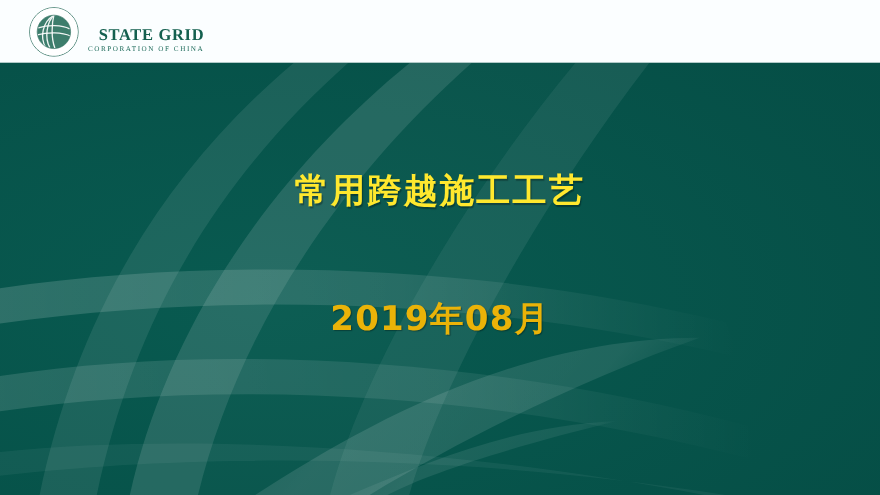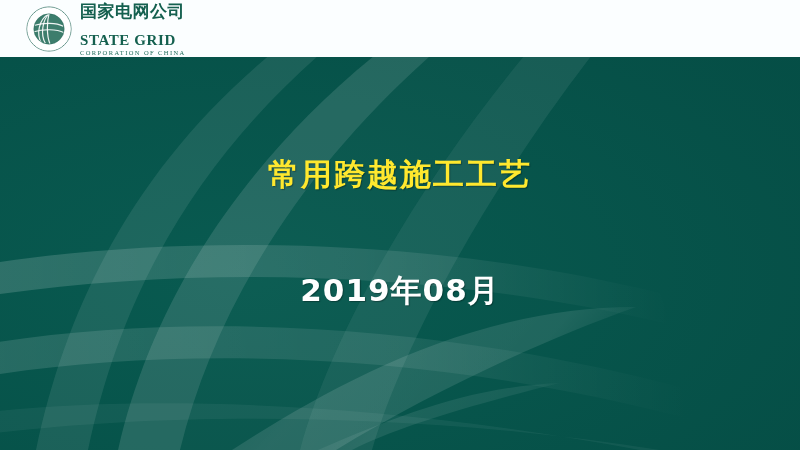--- a/index.html
+++ b/index.html
@@ -57,20 +57,21 @@
     white-space: nowrap;
   }
   .logo-en {
     font-size: 15px;
     font-weight: bold;
     color: #14604f;
     letter-spacing: 0.6px;
     font-family: "Liberation Serif", "DejaVu Serif", serif;
     margin-top: 13px;
     white-space: nowrap;
+    text-align: right;
   }
   .logo-sub {
     font-size: 6.5px;
     color: #1d6a59;
     letter-spacing: 1.4px;
     font-family: "Liberation Serif", "DejaVu Serif", serif;
     margin-top: 2px;
     white-space: nowrap;
   }
 
@@ -115,21 +116,21 @@
     font-family: "DejaVu Sans", "Liberation Sans", sans-serif;
     line-height: 1.1;
     text-shadow: 1px 1px 1px rgba(0,0,0,0.30);
   }
   #slide-date {
     position: absolute;
     left: 0;
     top: 216px;
     width: 800px;
     text-align: center;
-    color: #ffffff;
+    color: #eab308;
     font-size: 31px;
     font-weight: bold;
     letter-spacing: 1px;
     font-family: "DejaVu Sans", "Liberation Sans", sans-serif;
     line-height: 1.1;
     text-shadow: 1px 1px 1px rgba(0,0,0,0.30);
   }
 </style>
 </head>
 <body>
@@ -245,20 +246,19 @@
           <path d="M 19,42 C 38,36 66,36 81,44"></path>
           <path d="M 17,56 C 38,50 66,50 83,58"></path>
         </g>
 
         <circle cx="50" cy="50" r="33" fill="none" stroke="#ffffff" stroke-width="0"></circle>
         <circle cx="50" cy="50" r="40" fill="none" stroke="#ffffff" stroke-width="14"></circle>
         <circle cx="50" cy="50" r="33" fill="none" stroke="#2f6f5f" stroke-width="1.4"></circle>
       </svg>
 
       <div id="logo-text">
-        <div class="logo-cn">国家电网公司</div>
         <div class="logo-en">STATE GRID</div>
         <div class="logo-sub">CORPORATION OF CHINA</div>
       </div>
     </div>
   </div>
 
 </div>
 
 </body></html>

